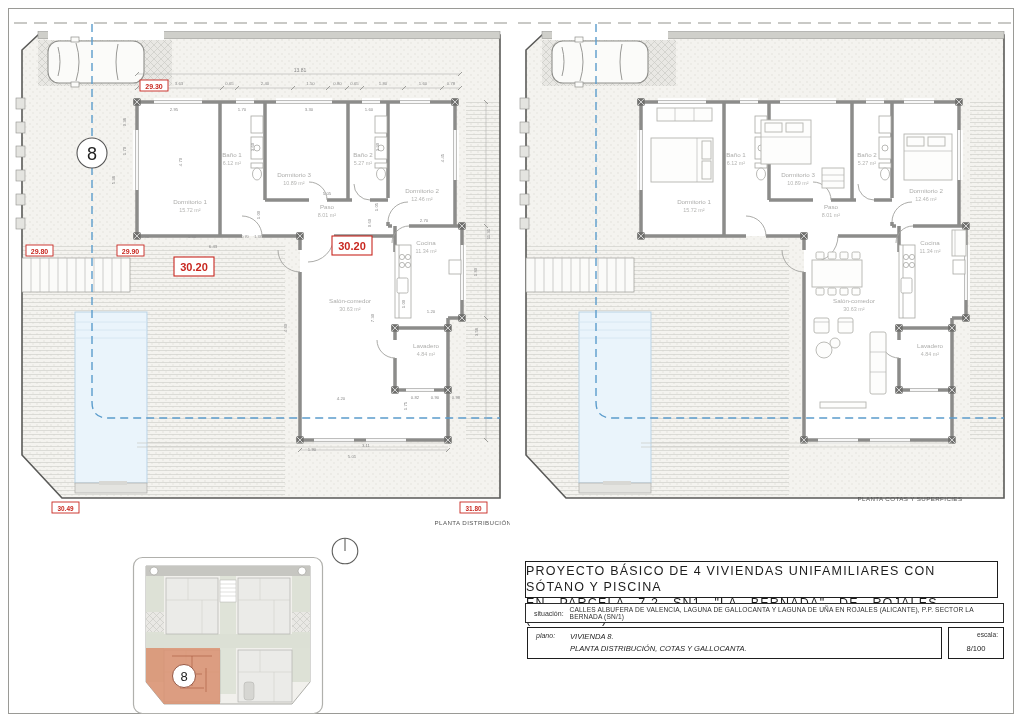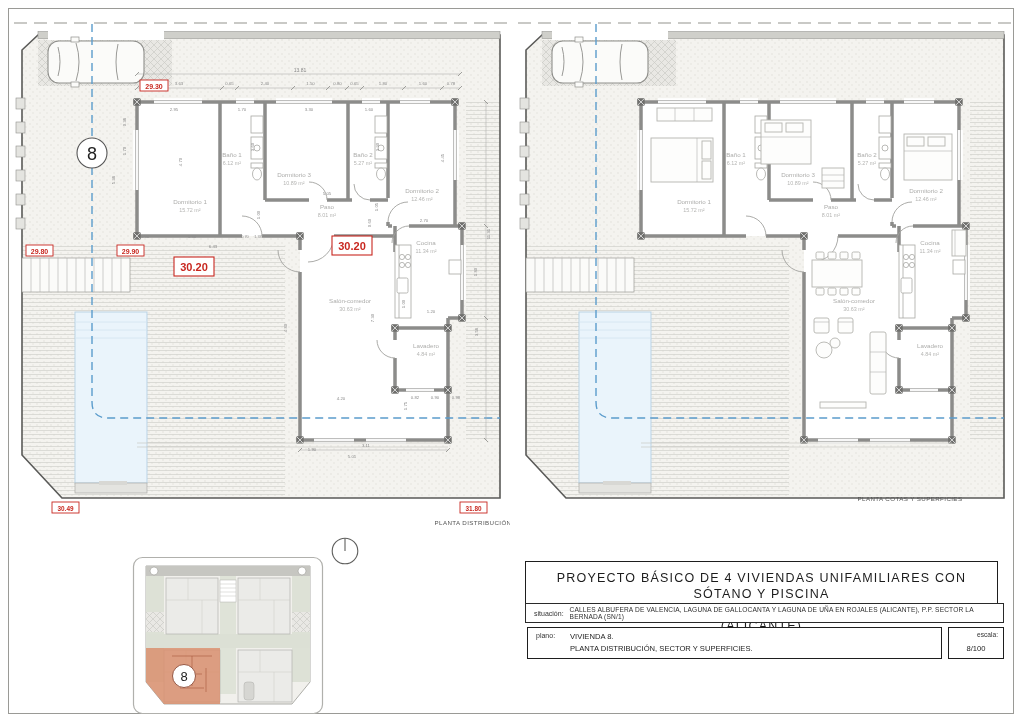--- a/index.html
+++ b/index.html
@@ -2,27 +2,27 @@
 <html><head>
 <meta charset="utf-8">
 <style>
   html,body{margin:0;padding:0;background:#ffffff;width:1024px;height:724px;overflow:hidden;
     font-family:"Liberation Sans",sans-serif;}
   .stage{position:relative;width:1024px;height:724px;background:#fff;}
   .sheet-frame{position:absolute;left:8px;top:8px;width:1004px;height:704px;border:1.2px solid #9a9a96;}
   svg{position:absolute;display:block;}
   svg text{font-family:"Liberation Sans",sans-serif;}
   .titleblock{position:absolute;background:#fff;}
-  .tb-main{left:525px;top:561px;width:471px;height:34px;border:1.6px solid #1e1e1e;text-align:center;
-    color:#1c1c1c;font-size:12.5px;letter-spacing:1.2px;line-height:16px;padding-top:8px;}
+  .tb-main{left:525px;top:561px;width:471px;height:34px;border:1.6px solid #1e1e1e;text-align:left;
+    color:#1c1c1c;font-size:12.5px;letter-spacing:1.2px;line-height:16px;padding-top:1px;}
   .tb-main .l2{word-spacing:9px;}
   .tb-sit{left:525px;top:603px;width:477px;height:18px;border:1.2px solid #2a2a2a;display:flex;align-items:center;}
   .tb-sit .lbl{font-size:7px;color:#333;margin:0 6px 0 8px;flex:0 0 auto;}
   .tb-sit .val{font-size:6.6px;color:#2e2e2e;letter-spacing:.15px;}
-  .tb-plano{left:527px;top:627px;width:413px;height:30px;border:1.6px solid #1e1e1e;}
+  .tb-plano{left:527px;top:627px;width:413px;height:30px;border:1.6px solid #1e1e1e;font-style:italic;}
   .tb-plano .lbl{position:absolute;left:8px;top:4px;font-size:7px;color:#333;}
   .tb-plano .l1{position:absolute;left:42px;top:4px;font-size:7.6px;color:#222;}
   .tb-plano .l2{position:absolute;left:42px;top:16px;font-size:7.6px;color:#222;}
   .tb-esc{left:948px;top:627px;width:54px;height:30px;border:1.6px solid #1e1e1e;}
   .tb-esc .lbl{position:absolute;right:5px;top:3px;font-size:6.6px;color:#333;}
   .tb-esc .val{position:absolute;left:0;right:0;top:16px;text-align:center;font-size:7.6px;color:#222;}
 </style>
 </head>
 <body>
 
@@ -376,19 +376,19 @@
     <div class="l1">PROYECTO BÁSICO DE 4 VIVIENDAS UNIFAMILIARES CON SÓTANO Y PISCINA</div>
     <div class="l2">EN PARCELA 7.2 SN1 "LA BERNADA" DE ROJALES (ALICANTE)</div>
   </div>
   <div class="titleblock tb-sit">
     <span class="lbl">situación:</span>
     <span class="val">CALLES ALBUFERA DE VALENCIA, LAGUNA DE GALLOCANTA Y LAGUNA DE UÑA EN ROJALES (ALICANTE), P.P. SECTOR LA BERNADA (SN/1)</span>
   </div>
   <div class="titleblock tb-plano">
     <span class="lbl">plano:</span>
     <span class="l1">VIVIENDA 8.</span>
-    <span class="l2">PLANTA DISTRIBUCIÓN, SECTOR Y SUPERFICIES.</span>
+    <span class="l2">PLANTA DISTRIBUCIÓN, COTAS Y GALLOCANTA.</span>
   </div>
   <div class="titleblock tb-esc">
     <span class="lbl">escala:</span>
     <span class="val">8/100</span>
   </div>
 </div>
 
 </body></html>

